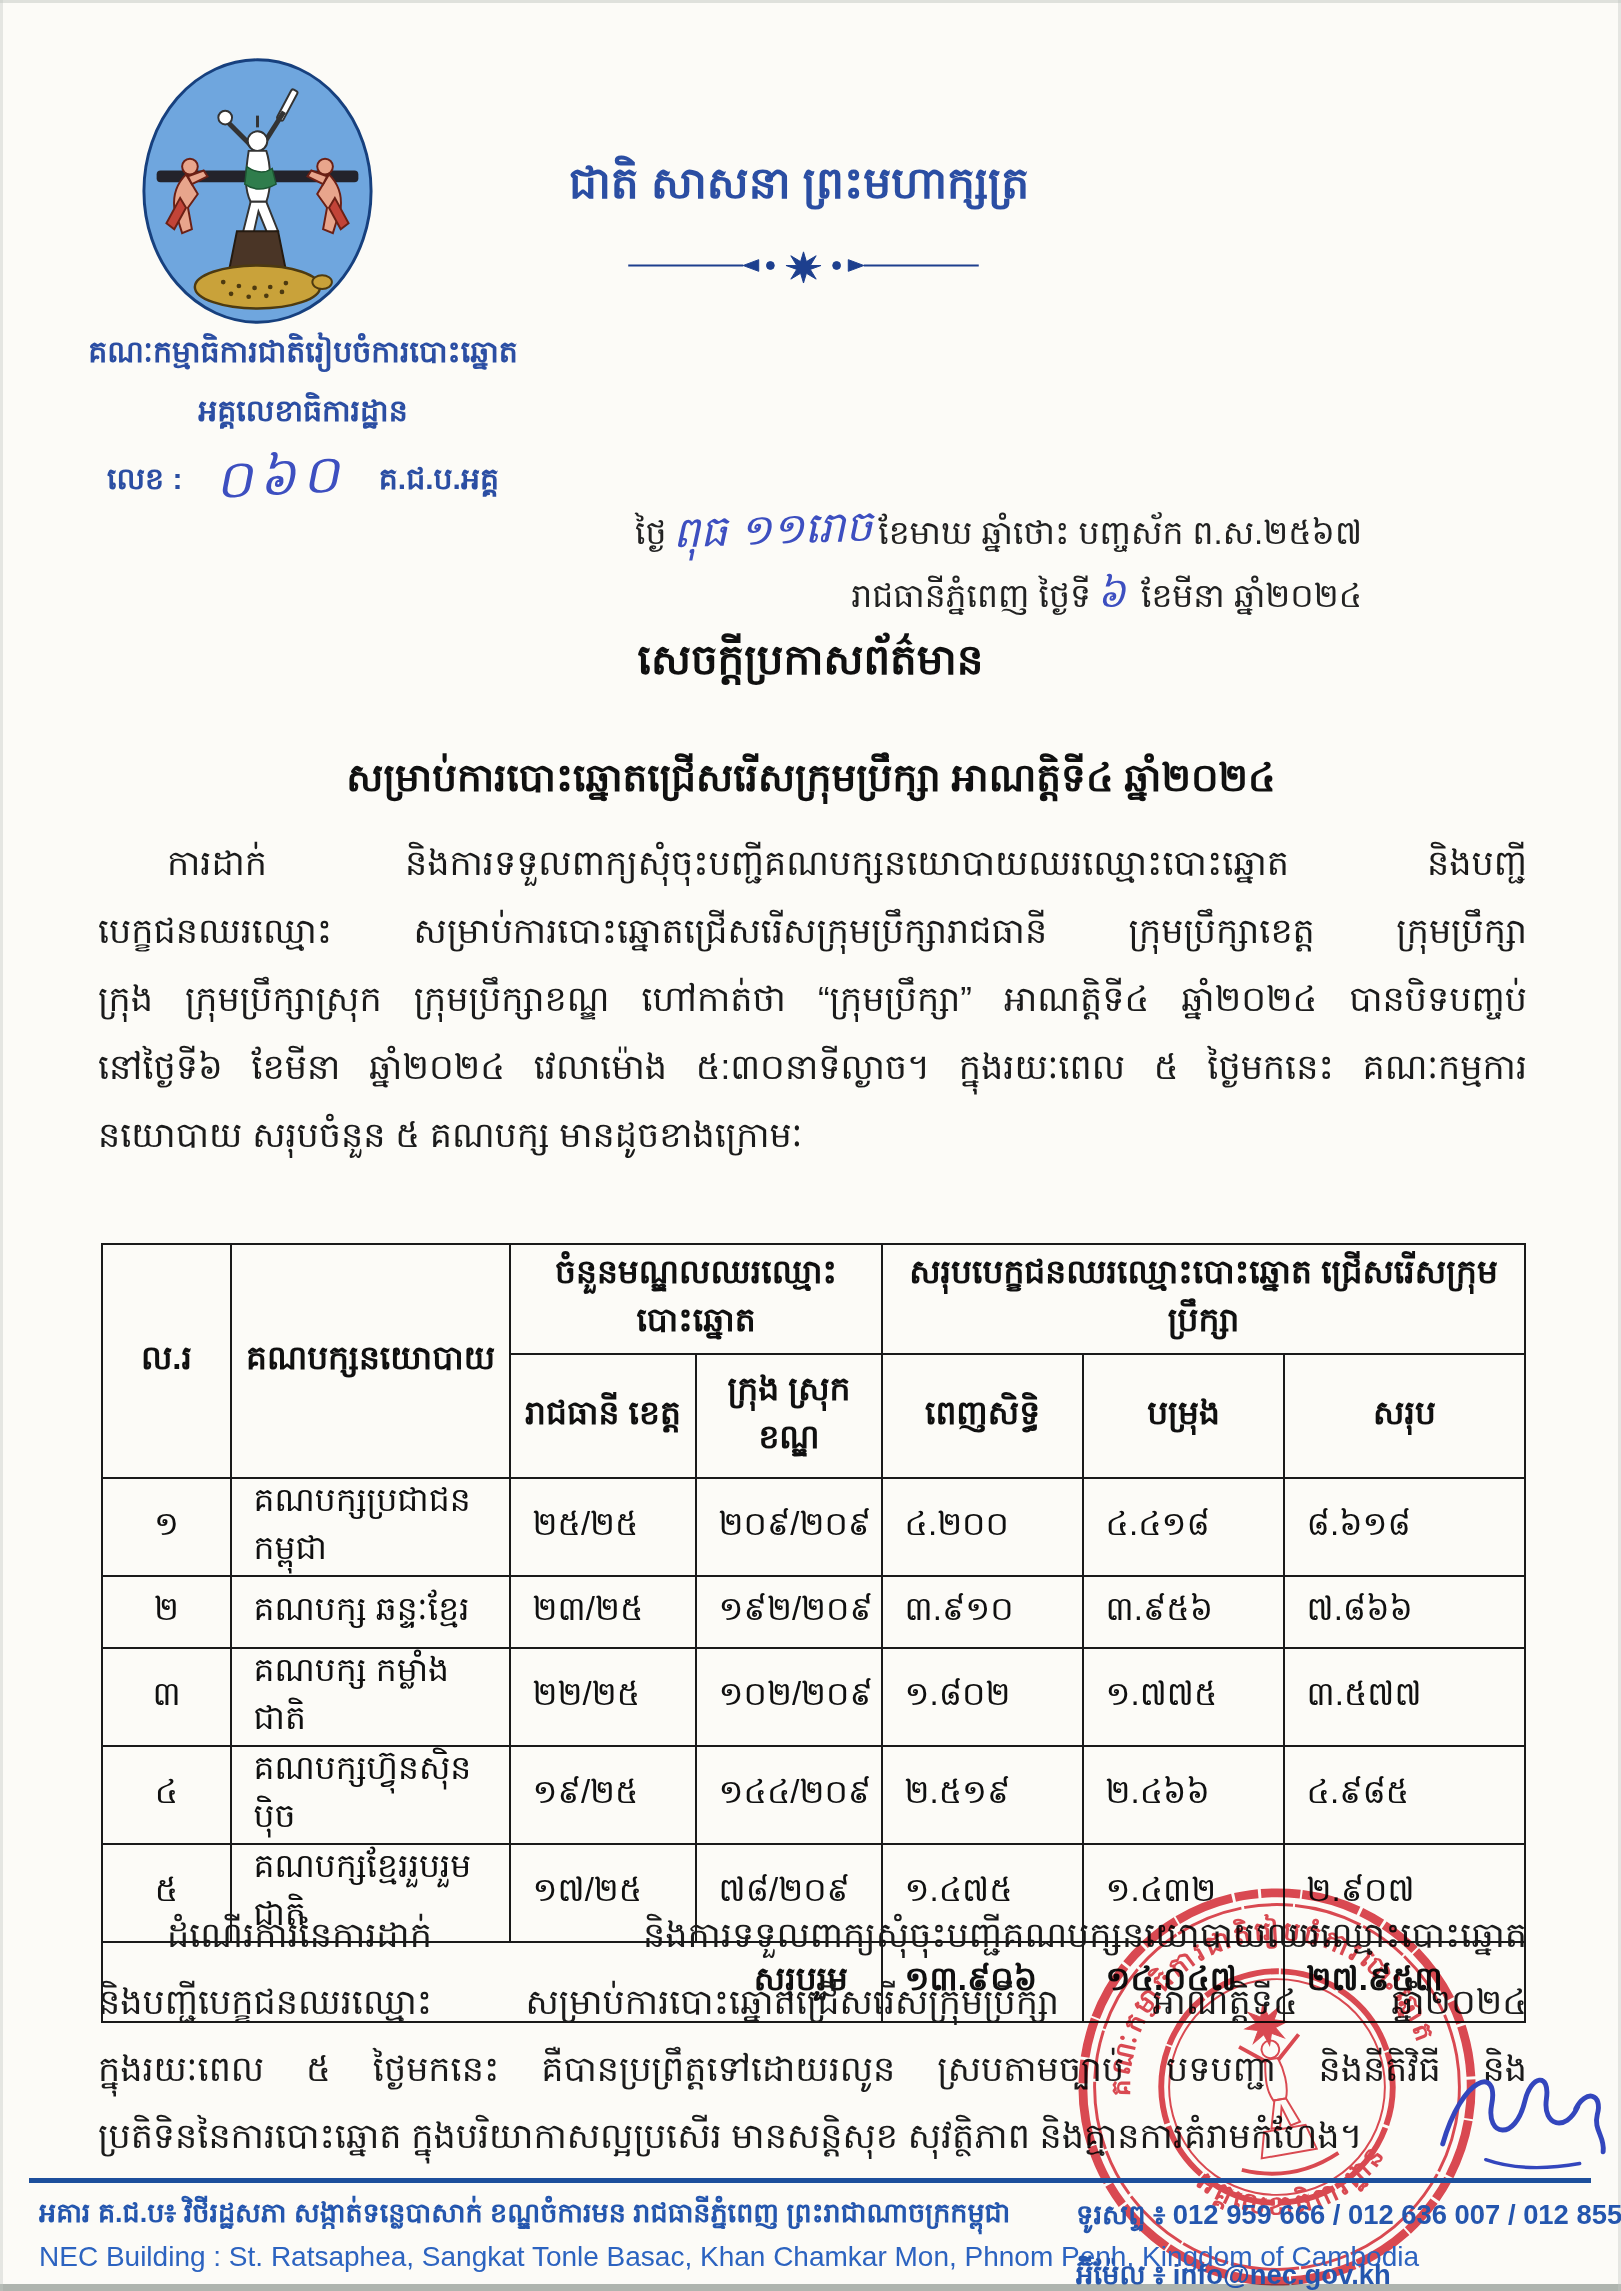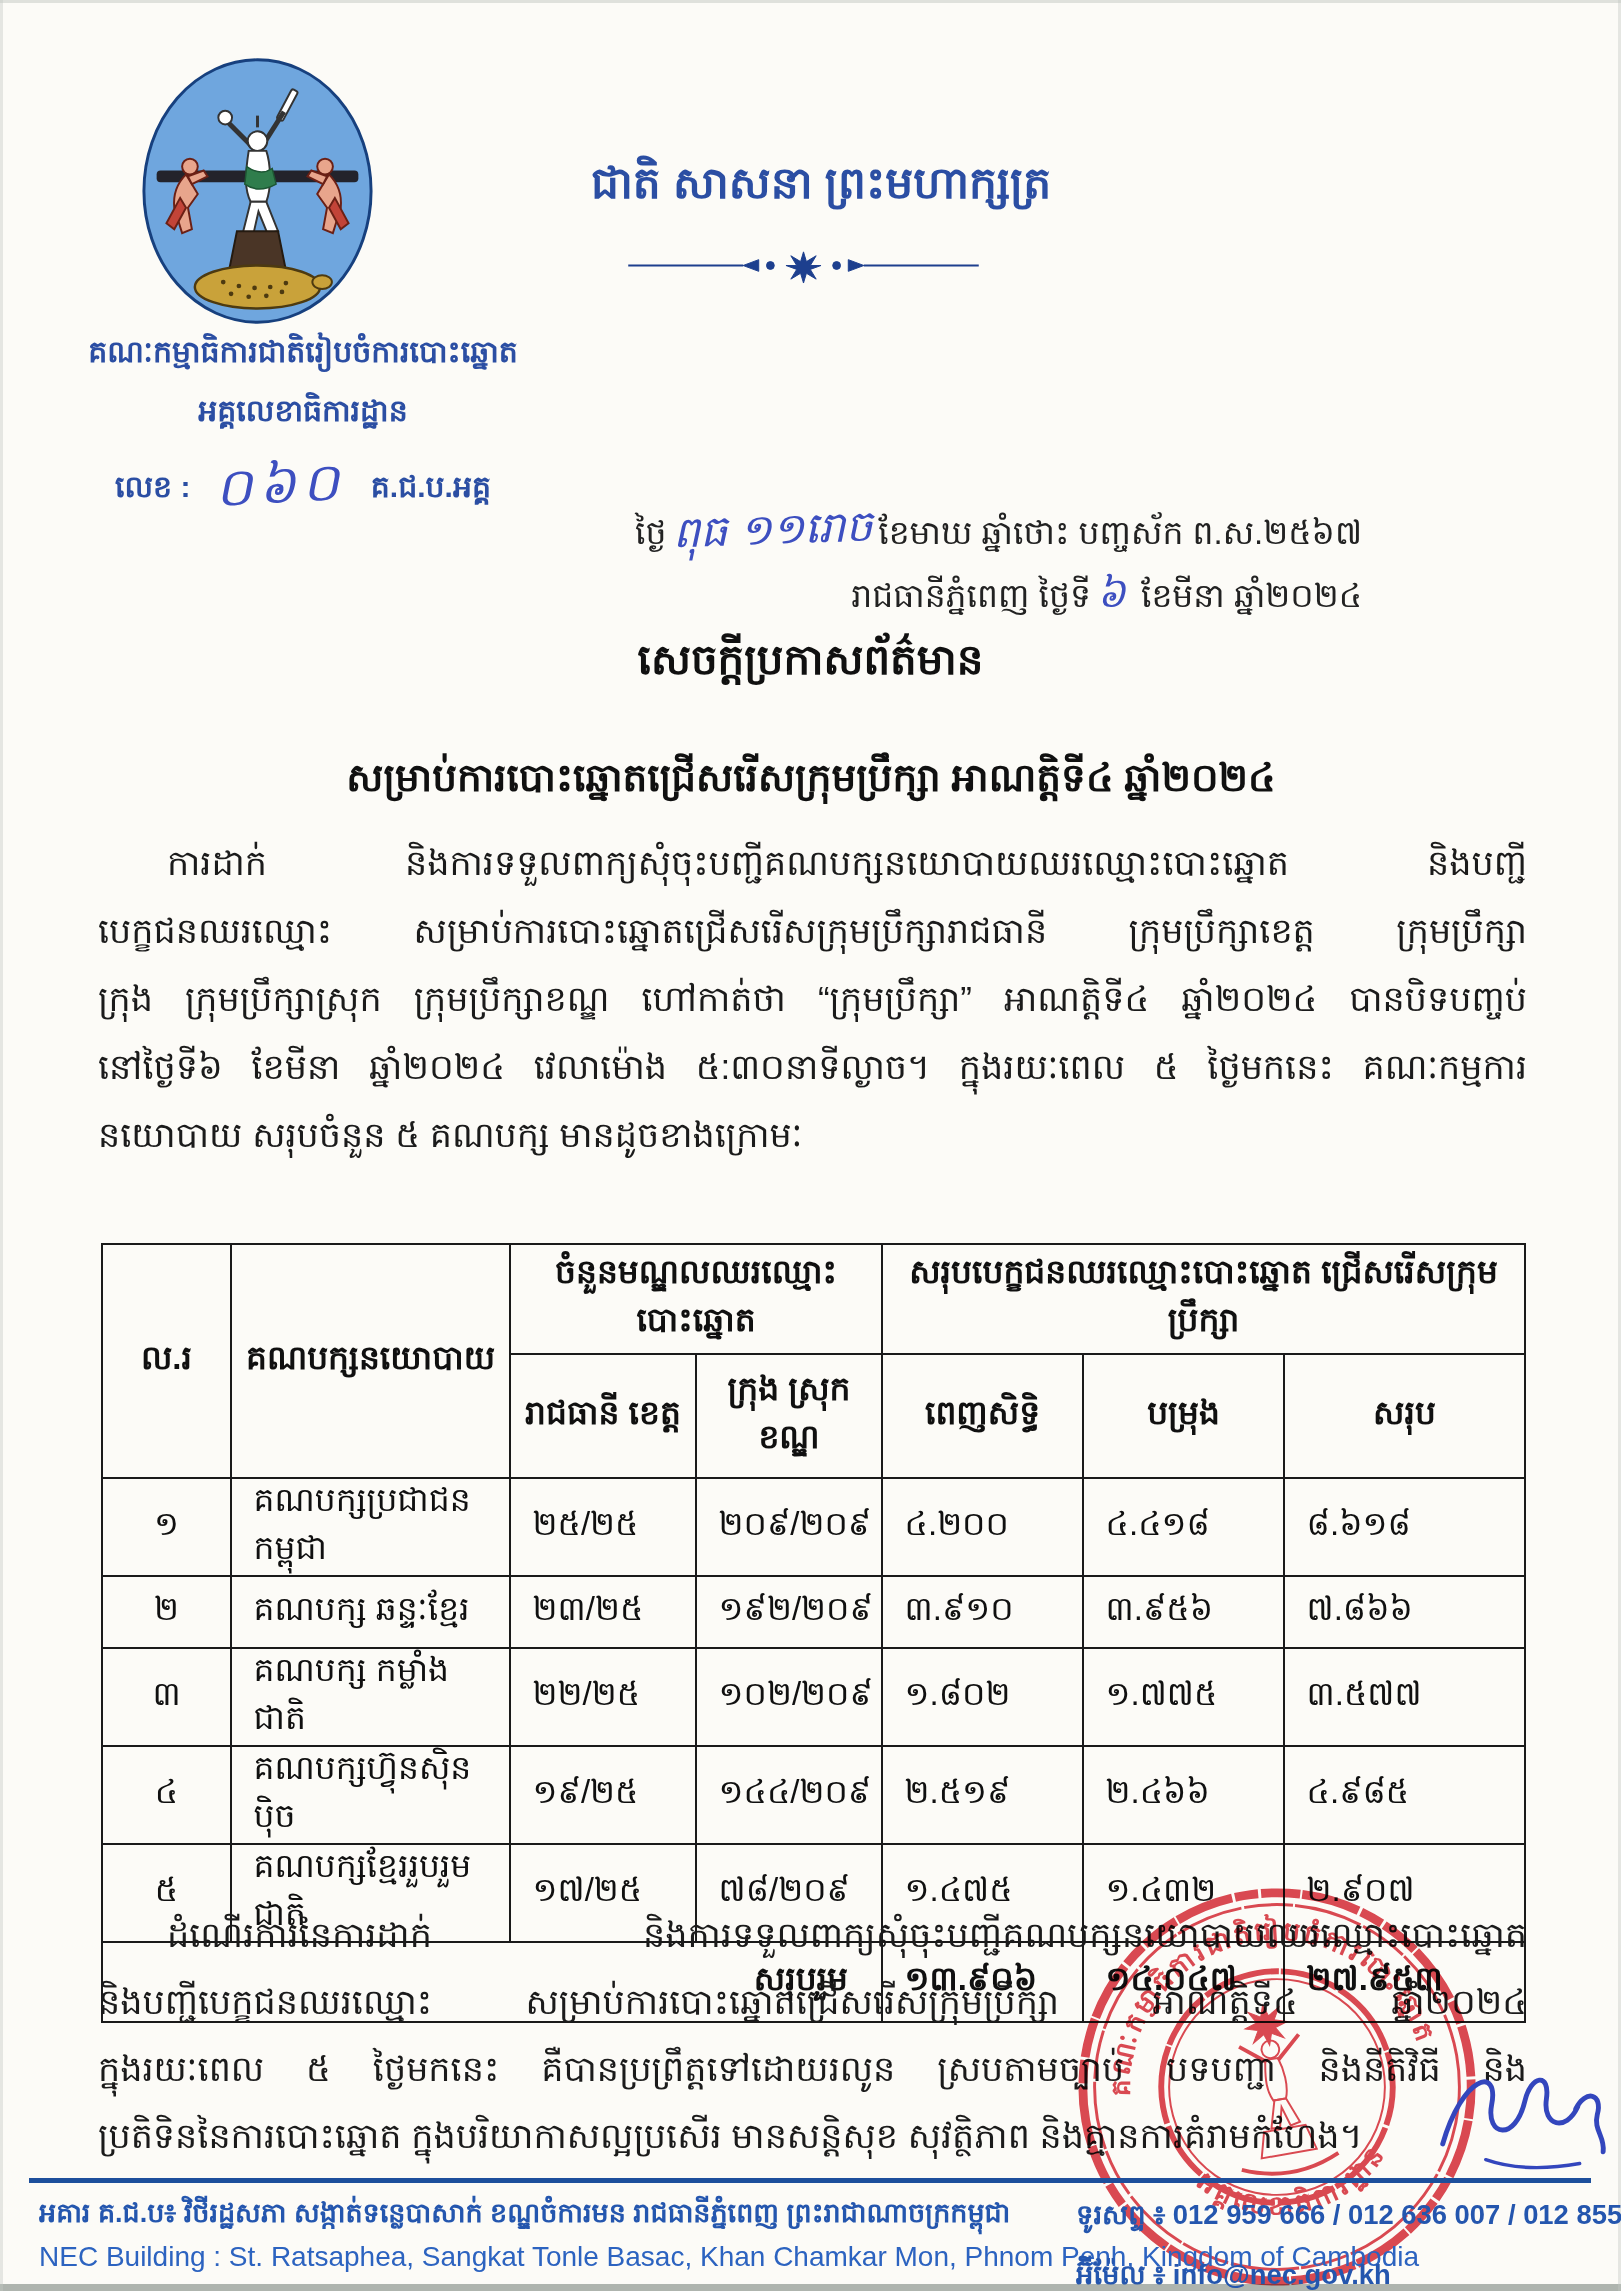--- a/index.html
+++ b/index.html
@@ -9,25 +9,25 @@
   
   .edge{position:absolute;background:#c2c7c2;}
   .edge.top{left:0;top:0;width:100%;height:2.9px;opacity:.5;}
   .edge.bottom{left:0;bottom:0;width:100%;height:7.8px;background:#aeb4ae;}
   .edge.left{left:0;top:0;width:2.9px;height:100%;opacity:.4;}
   .edge.right{right:0;top:0;width:2.9px;height:100%;opacity:.4;}
 
   
   .kingdom{left:412px;top:65px;width:774px;text-align:center;font-size:57px;font-weight:bold;
            color:#2b4ea3;letter-spacing:1px;}
-  .motto{left:434px;top:155px;width:774px;text-align:center;font-size:44px;font-weight:bold;color:#2b4ea3;}
+  .motto{left:412px;top:155px;width:774px;text-align:center;font-size:44px;font-weight:bold;color:#2b4ea3;}
   .divider{left:627px;top:247px;}
   .org1{left:23.5px;top:333px;width:559px;text-align:center;font-size:30px;font-weight:bold;color:#2b4ea3;}
   .org2{left:23.5px;top:392px;width:559px;text-align:center;font-size:30px;font-weight:bold;color:#2b4ea3;}
-  .refline{left:23.5px;top:443px;width:559px;display:flex;justify-content:center;align-items:center;gap:25px;margin-top:8px;}
+  .refline{left:23.5px;top:443px;width:559px;display:flex;justify-content:center;align-items:center;gap:33px;}
   .reflabel,.refsuffix{font-size:30px;font-weight:bold;color:#2b4ea3;}
   .hand{color:#3d4fc0;font-style:italic;}
   .refnum{font-size:53px;transform:rotate(-3deg);letter-spacing:5.9px;font-weight:normal;}
 
   .dateline{right:259px;white-space:nowrap;font-size:33px;color:#222;text-align:right;}
   .d1{top:502px;}
   .d2{top:567px;}
   .dhand{font-size:43px;display:inline-block;transform:rotate(-2deg);padding:0 5.9px;}
   .dhand.small{font-size:41px;}
 

